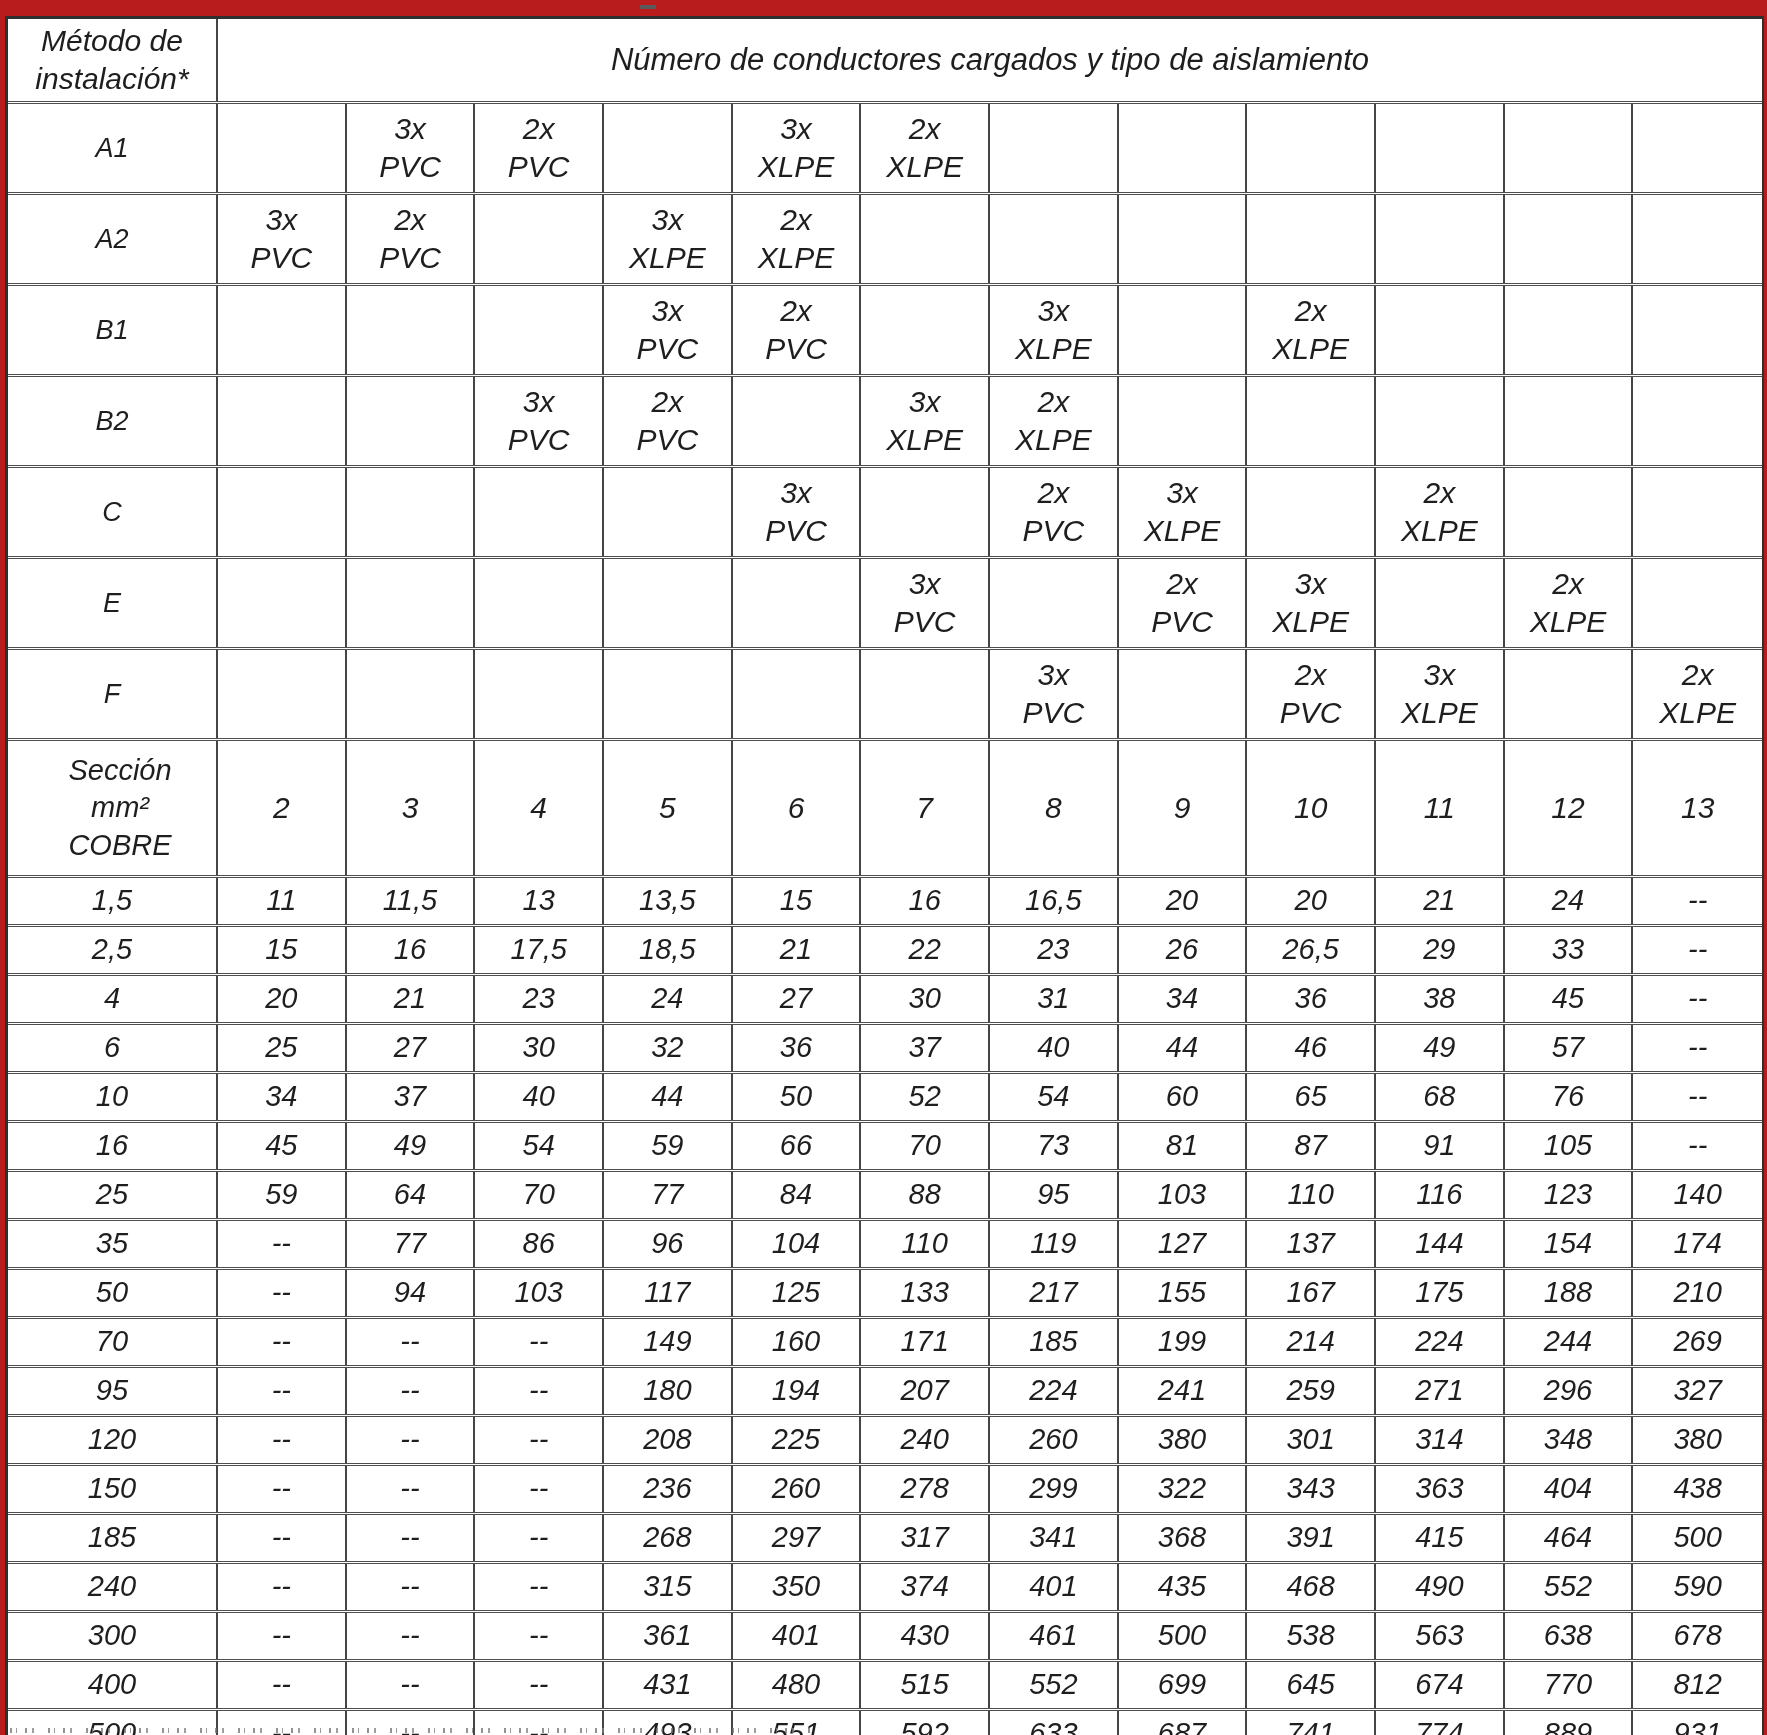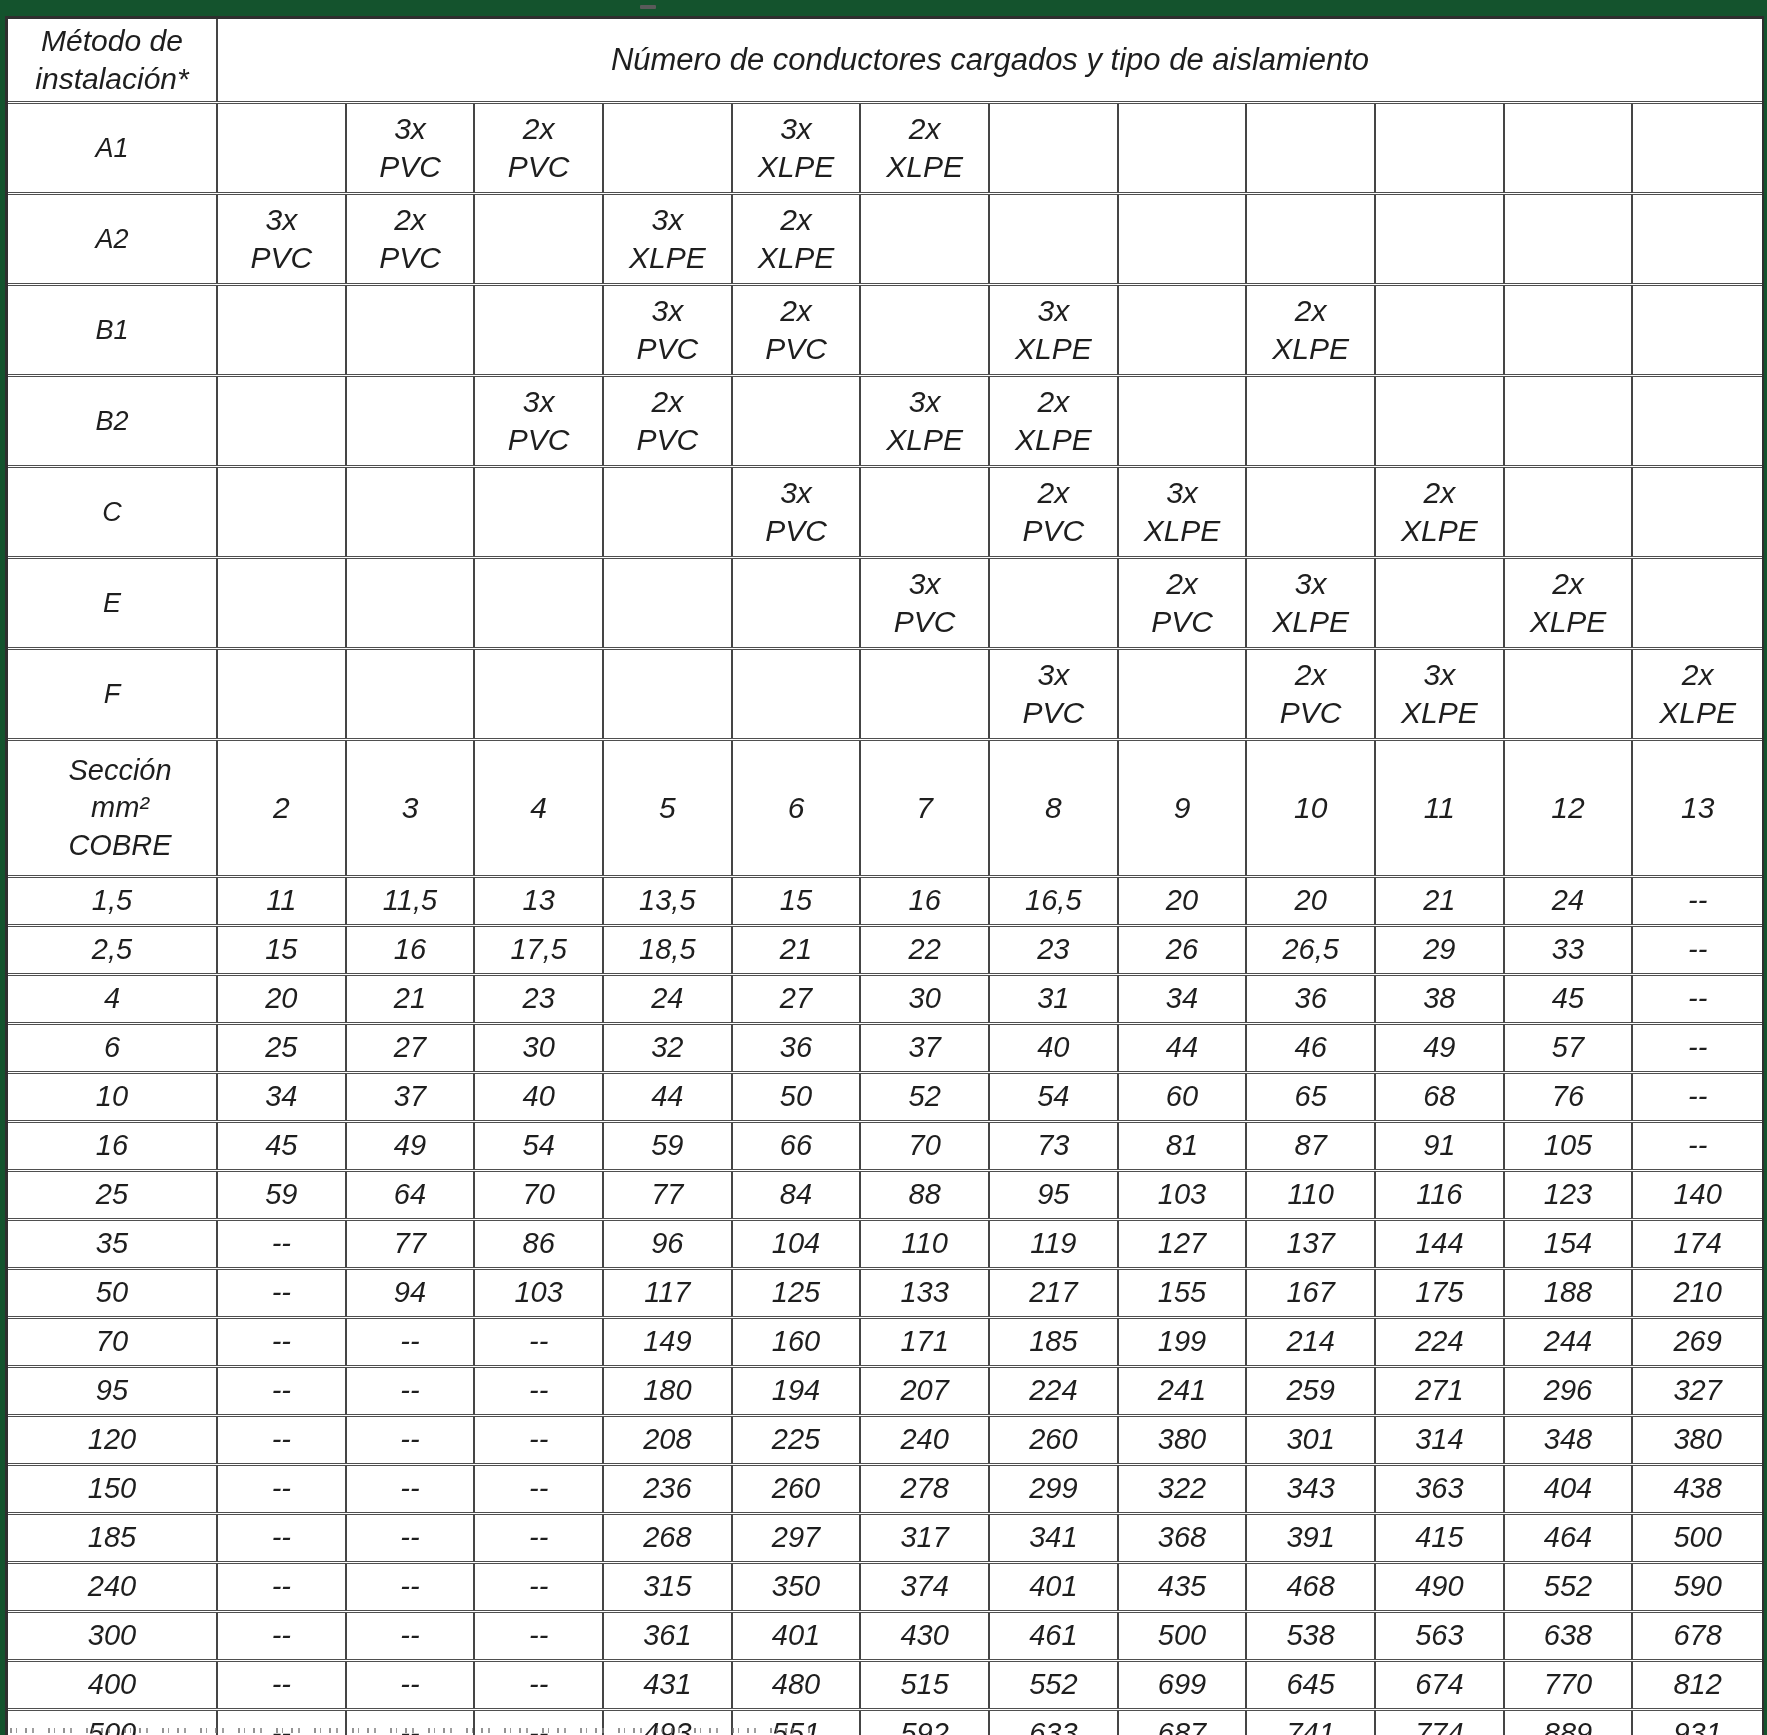--- a/index.html
+++ b/index.html
@@ -1,19 +1,19 @@
 <!DOCTYPE html>
 <html><head>
 <meta charset="utf-8">
 <style>
   html,body{margin:0;padding:0;background:#ffffff;}
   .page{
     position:relative;
     width:1767px;height:1735px;
-    background:#14532d;
+    background:#b91c1c;
     font-family:"Liberation Sans",sans-serif;
     font-style:italic;
     color:#1e1e1e;
     overflow:hidden;
   }
   .artifact-mark{
     position:absolute;left:640px;top:5px;width:16px;height:4px;background:#5a5a5a;border-radius:1px;
   }
   .tbl{
     position:absolute;left:5px;top:16px;width:1754px;

